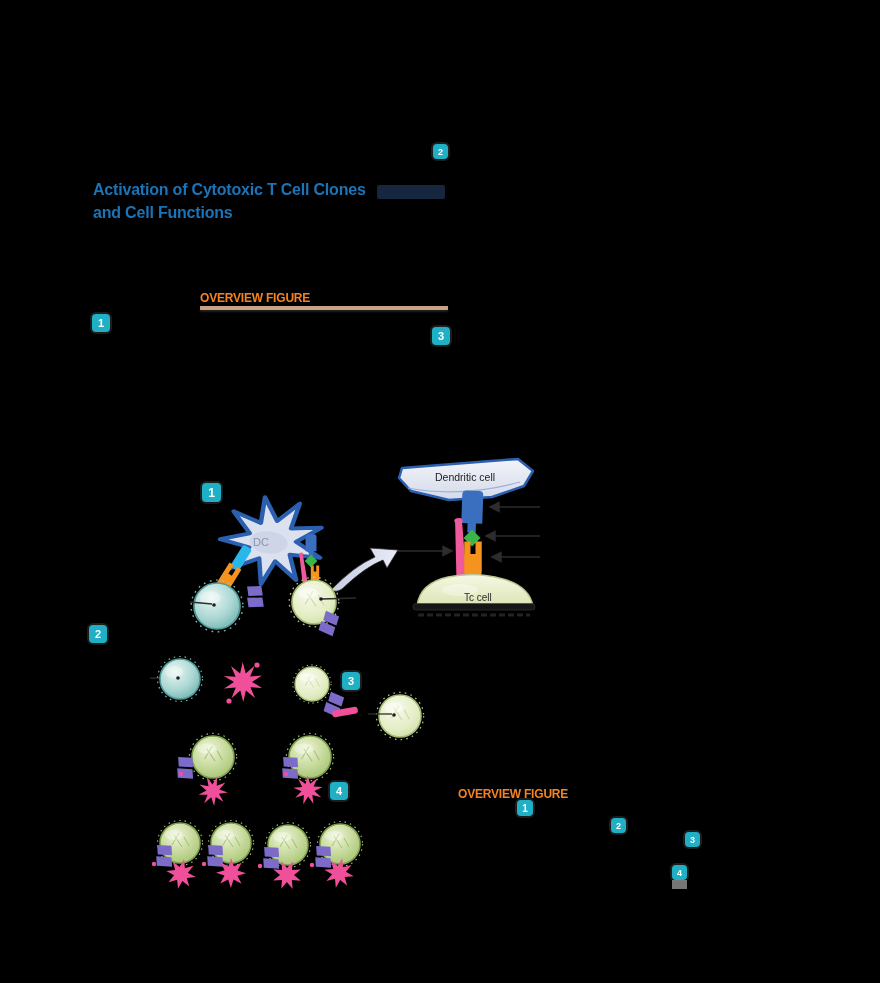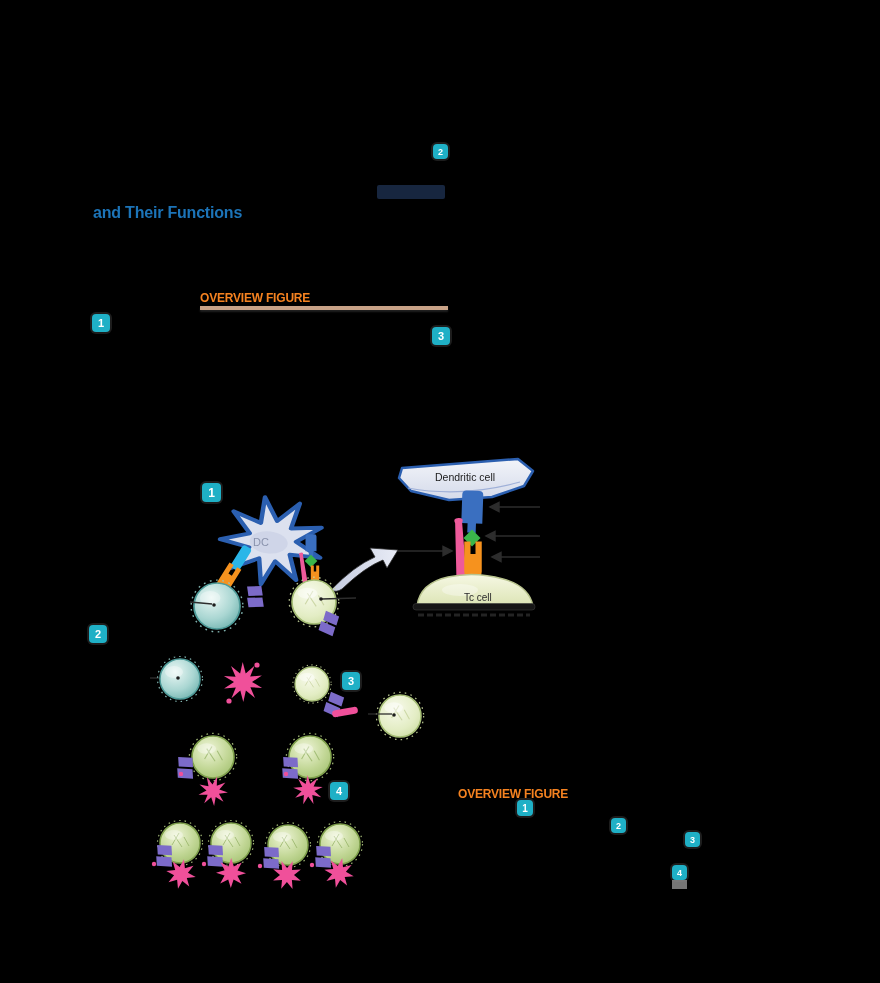--- a/index.html
+++ b/index.html
@@ -19,21 +19,22 @@
         border-radius:4px;box-shadow:0 0 0 2px rgba(160,160,160,0.18);}
   .sq.shadow-below::after{content:"";position:absolute;left:0;top:100%;width:100%;height:9px;
         background:#8a8a8a;opacity:0.85;}
   svg text{font-family:"Liberation Sans",sans-serif;}
 </style>
 </head>
 <body>
 
 <div class="page">
 
-  <div class="heading-line" style="top:204px">and Their Functions</div>
+  <div class="heading-line" style="top:181px">Activation of Cytotoxic T Cell Clones</div>
+  <div class="heading-line" style="top:204px">and Cell Functions</div>
   <div class="navy-bar"></div>
 
   <div class="orange-label" style="left:200px;top:291px">OVERVIEW FIGURE</div>
   <div class="tan-rule"></div>
 
   <div class="orange-label" style="left:458px;top:787px">OVERVIEW FIGURE</div>
 
   <svg class="abs" style="left:0;top:0" width="880" height="983" viewBox="0 0 880 983">
     <defs>
       <radialGradient id="gTeal" cx="0.38" cy="0.32" r="0.85">

